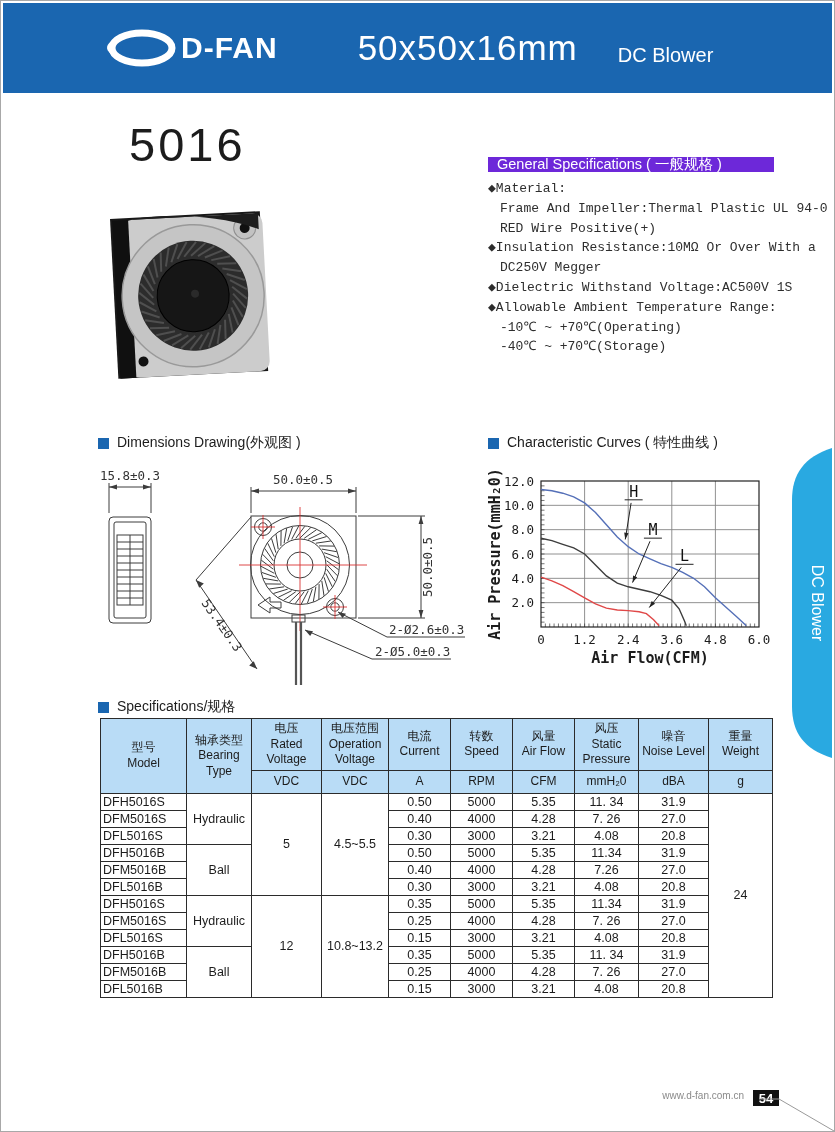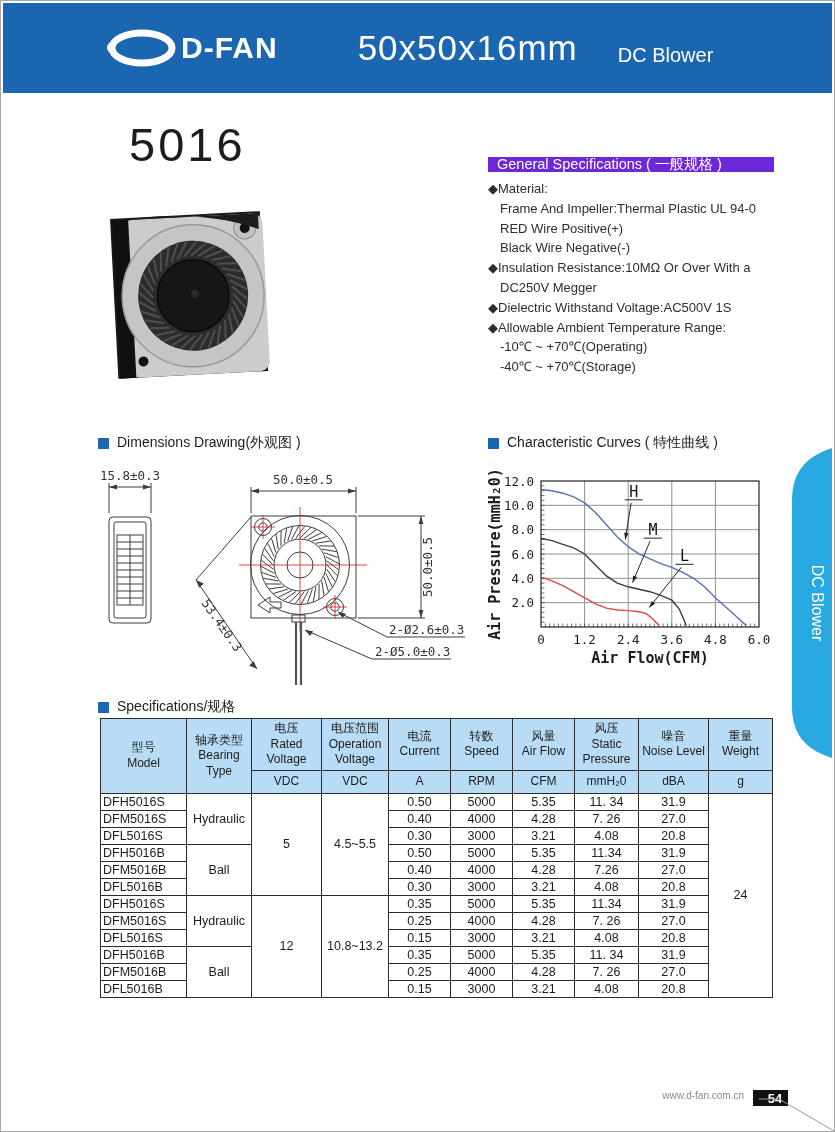--- a/index.html
+++ b/index.html
@@ -12,21 +12,21 @@
   .brand{color:#fff;font-size:30px;font-weight:bold;letter-spacing:1px;margin-left:4px;}
   .hdr-size{color:#fff;font-size:35px;margin-left:80px;letter-spacing:1px;}
   .hdr-product{color:#fff;font-size:20px;margin-left:40px;margin-top:14px;}
   
   .model-title{position:absolute;left:128px;top:116px;font-size:47px;color:#1c1c1c;letter-spacing:3px;}
   
   .gs-panel{position:absolute;left:487px;top:156px;width:286px;}
   .gs-title{background:#6d28d9;color:#fff;font-size:14.5px;height:15px;display:flex;
             align-items:center;padding-left:9px;}
   .gs-list{margin-top:7px;font-size:13px;color:#2e2e2e;}
-  .gs-line{line-height:19.8px;white-space:nowrap;}
+  .gs-line{line-height:19.8px;white-space:nowrap;font-family:Liberation Mono, monospace;}
   .gs-line.cont{padding-left:12px;}
   
   .sec-head{position:absolute;font-size:14px;color:#1c1c1c;display:flex;align-items:center;}
   .sq{display:inline-block;width:11px;height:11px;background:#1a66b0;margin-right:8px;}
   
   .dim{font-family:"DejaVu Sans Mono",monospace;font-size:12.5px;fill:#333;}
   .tick{font-family:"DejaVu Sans Mono",monospace;font-size:12.5px;fill:#1c1c1c;}
   .axis-label{font-family:"DejaVu Sans Mono",monospace;font-size:15px;font-weight:bold;fill:#1c1c1c;}
   .curve-label{font-family:"DejaVu Sans Mono",monospace;font-size:15px;fill:#111;}
   .dln{stroke:#3c3c3c;stroke-width:1;fill:none;}
@@ -38,21 +38,21 @@
   .spec-table thead th{background:#b9dcf6;font-weight:normal;font-size:12px;line-height:1.3;padding:2px 1px;}
   .spec-table thead tr.units th{height:20px;padding:1px;}
   .spec-table tbody td{font-size:12.5px;height:16px;padding:0 2px;}
   .spec-table tbody td.model{text-align:left;}
   
   .side-tab{position:absolute;right:2px;top:443px;width:62px;height:318px;}
   
   .footer-url{position:absolute;left:555px;top:1089px;width:188px;text-align:right;
               font-size:10px;color:#8a8a8a;}
   .page-num{position:absolute;left:752px;top:1089px;width:26px;height:16px;background:#111;
-            color:#fff;font-size:13px;font-weight:bold;display:flex;align-items:center;justify-content:center;padding-left:9px;}
+            color:#fff;font-size:13px;font-weight:bold;display:flex;align-items:center;justify-content:center;}
   .corner-line{position:absolute;left:700px;top:1085px;}
 </style>
 </head>
 <body>
 
 <div class="page">
 
   <div class="header">
     <svg class="logo" width="74" height="44" viewBox="0 0 74 44">
       <ellipse cx="39" cy="22" rx="30" ry="15" fill="none" stroke="#ffffff" stroke-width="7"></ellipse>
@@ -120,21 +120,20 @@
       <path d="M36,24 L166,24 L166,40 C120,20 60,20 36,24 Z" fill="#1d1d1d"></path>
     </g>
   </svg>
 
   <div class="gs-panel">
     <div class="gs-title">General Specifications ( 一般规格 )</div>
     <div class="gs-list">
         <div class="gs-line">◆Material:</div>
         <div class="gs-line cont">Frame And Impeller:Thermal Plastic UL 94-0</div>
         <div class="gs-line cont">RED Wire Positive(+)</div>
-        <div class="gs-line cont">Black Wire Negative(-)</div>
         <div class="gs-line">◆Insulation Resistance:10MΩ Or Over With a</div>
         <div class="gs-line cont">DC250V Megger</div>
         <div class="gs-line">◆Dielectric Withstand Voltage:AC500V 1S</div>
         <div class="gs-line">◆Allowable Ambient Temperature Range:</div>
         <div class="gs-line cont">-10℃ ~ +70℃(Operating)</div>
         <div class="gs-line cont">-40℃ ~ +70℃(Storage)</div>
       </div>
   </div>
 
   <div class="sec-head" style="left:97px;top:433px;">

